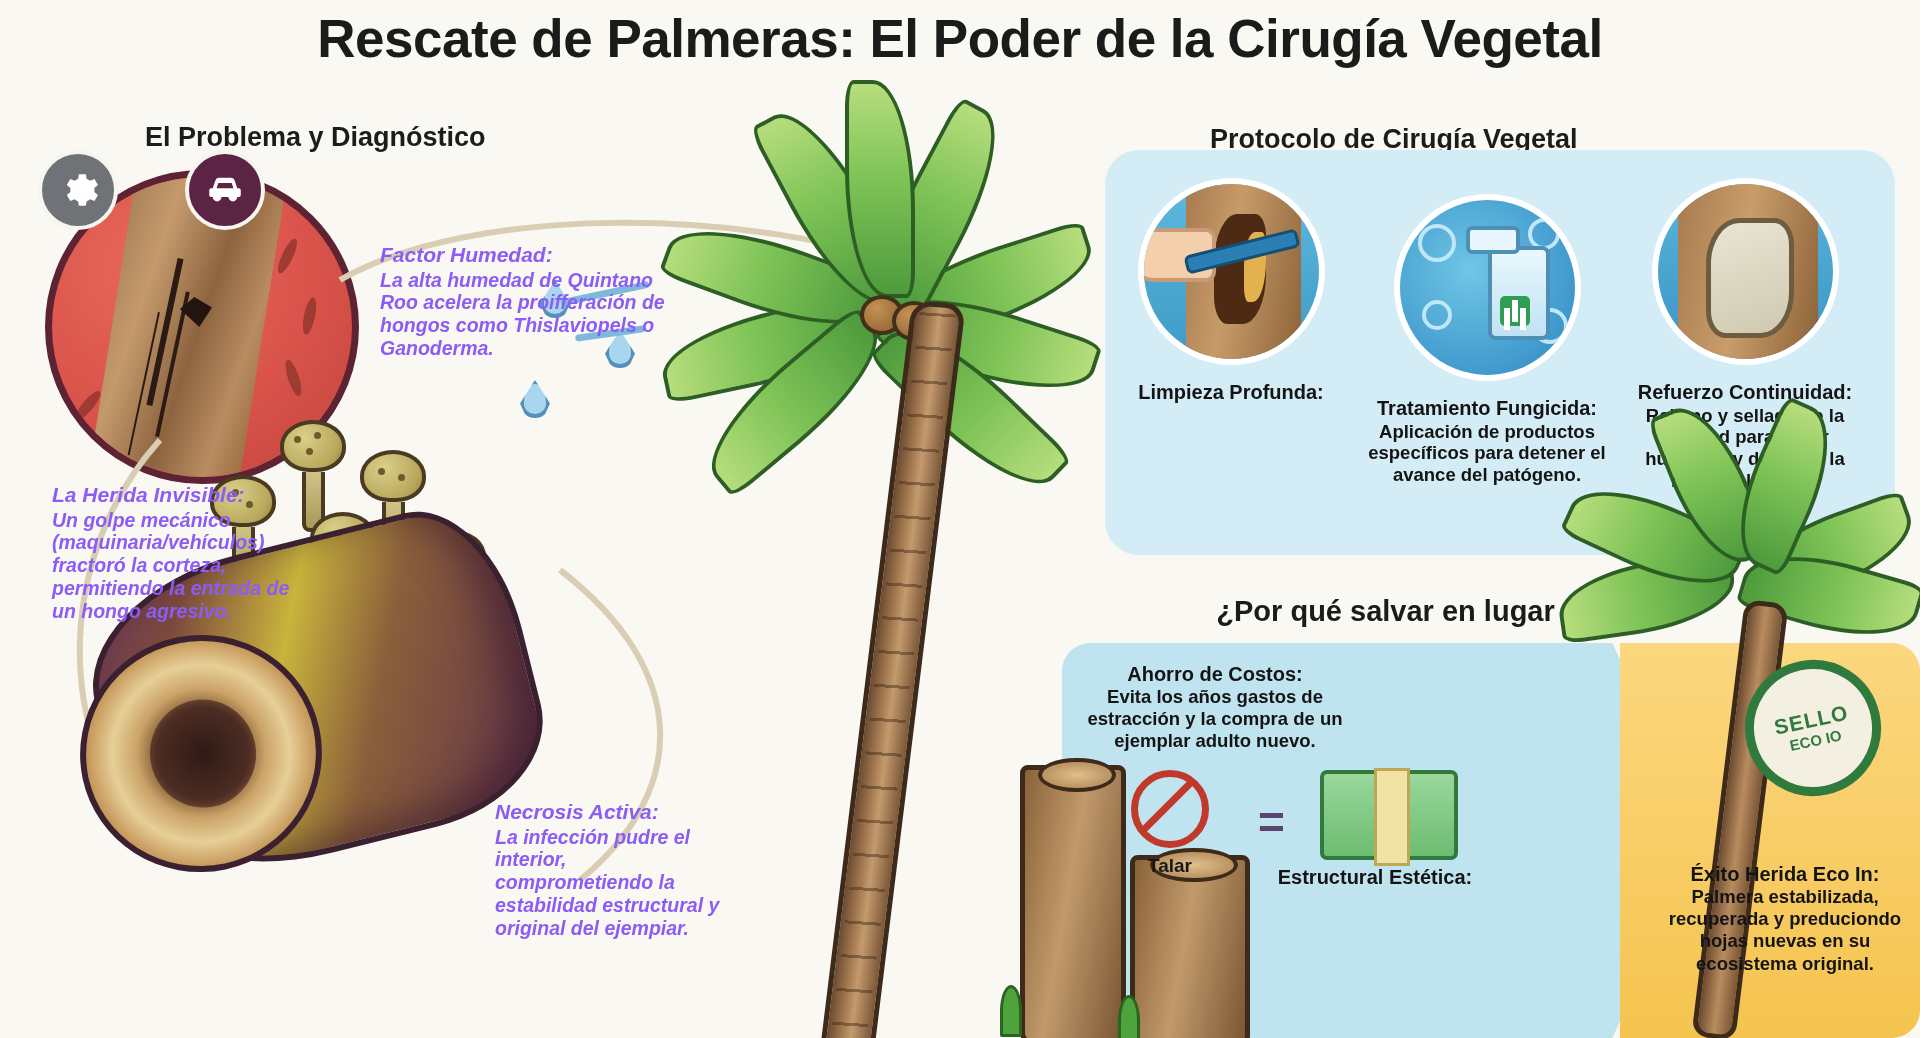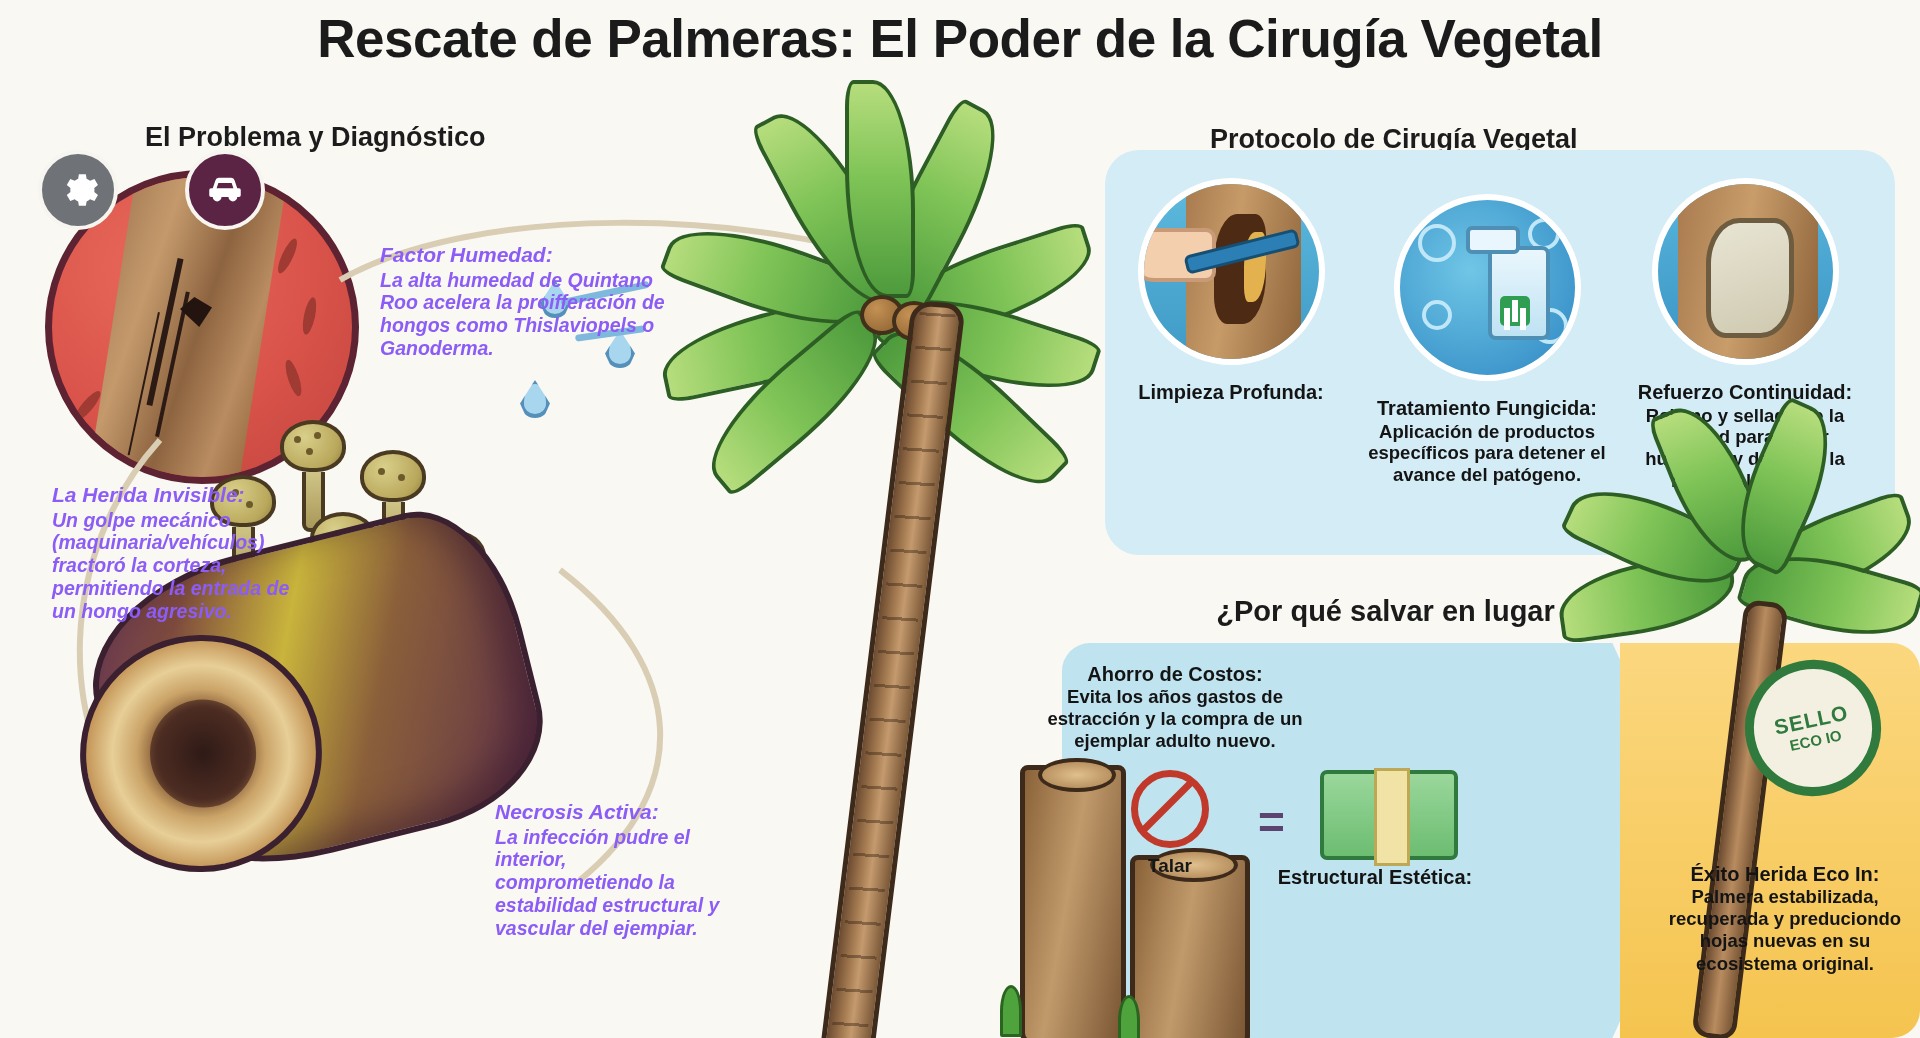--- a/index.html
+++ b/index.html
@@ -227,21 +227,21 @@
     background:#bfe3ef;border-radius:28px 0 0 28px;
     clip-path:polygon(0 0,86% 0,100% 50%,86% 100%,0 100%);
   }
   .why-gold{
     position:absolute;left:640px;top:58px;width:300px;height:395px;
     background:linear-gradient(180deg,#fbd77f,#f5c44f);
     border-radius:0 28px 28px 0;
   }
   .why-txt{position:absolute;text-align:center;font-weight:bold;color:#141414;line-height:1.2;}
   .why-txt .hd{display:block;font-size:20px;}
-  .wt-ahorro{left:1020px;top:662px;width:310px;font-size:18.5px;text-align:center;}
+  .wt-ahorro{left:1060px;top:662px;width:310px;font-size:18.5px;text-align:center;}
   .wt-cont{left:1230px;top:865px;width:290px;font-size:18.5px;}
   .wt-exito{left:1660px;top:862px;width:250px;font-size:18.5px;}
 
   .no-talar{position:absolute;left:1115px;top:770px;width:110px;text-align:center;}
   .no-talar .ring{
     width:64px;height:64px;border-radius:50%;border:7px solid #c0392b;margin:0 auto;
     position:relative;background:#bfe3ef;
   }
   .no-talar .ring::after{
     content:"";position:absolute;left:-4px;top:24px;width:70px;height:7px;background:#c0392b;
@@ -380,21 +380,21 @@
   <div class="callout co-humedad">
     <span class="hd">Factor Humedad:</span>
     <span class="bd">La alta humedad de Quintano Roo acelera la proifferación de hongos como Thislaviopels o Ganoderma.</span>
   </div>
   <div class="callout co-herida">
     <span class="hd">La Herida Invisible:</span>
     <span class="bd">Un golpe mecánico (maquinaria/vehículos) fractoró la corteza, permitiendo la entrada de un hongo agresivo.</span>
   </div>
   <div class="callout co-necrosis">
     <span class="hd">Necrosis Activa:</span>
-    <span class="bd">La infección pudre el interior, comprometiendo la estabilidad estructural y vascular del ejempiar.</span>
+    <span class="bd">La infección pudre el interior, comprometiendo la estabilidad estructural y original del ejempiar.</span>
   </div>
 
   <div class="palm-center">
     <div class="frond" style="left:215px;top:205px;transform:rotate(168deg);"></div>
     <div class="frond" style="left:215px;top:195px;transform:rotate(200deg);"></div>
     <div class="frond" style="left:225px;top:200px;transform:rotate(-18deg);"></div>
     <div class="frond" style="left:225px;top:190px;transform:rotate(18deg);"></div>
     <div class="frond" style="left:222px;top:185px;transform:rotate(242deg);"></div>
     <div class="frond" style="left:228px;top:185px;transform:rotate(-62deg);"></div>
     <div class="frond" style="left:220px;top:178px;transform:rotate(270deg);"></div>

